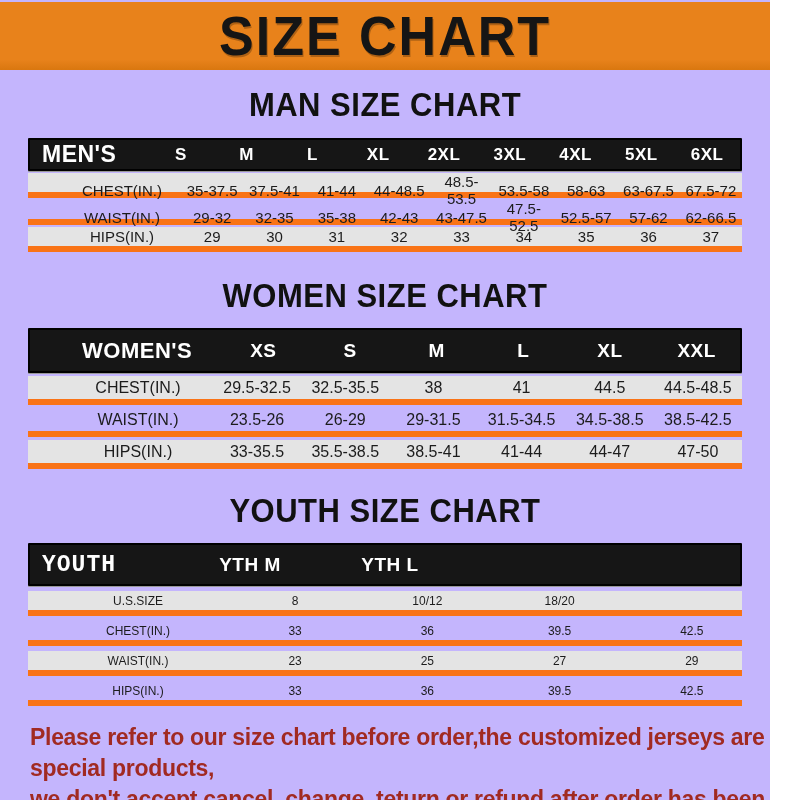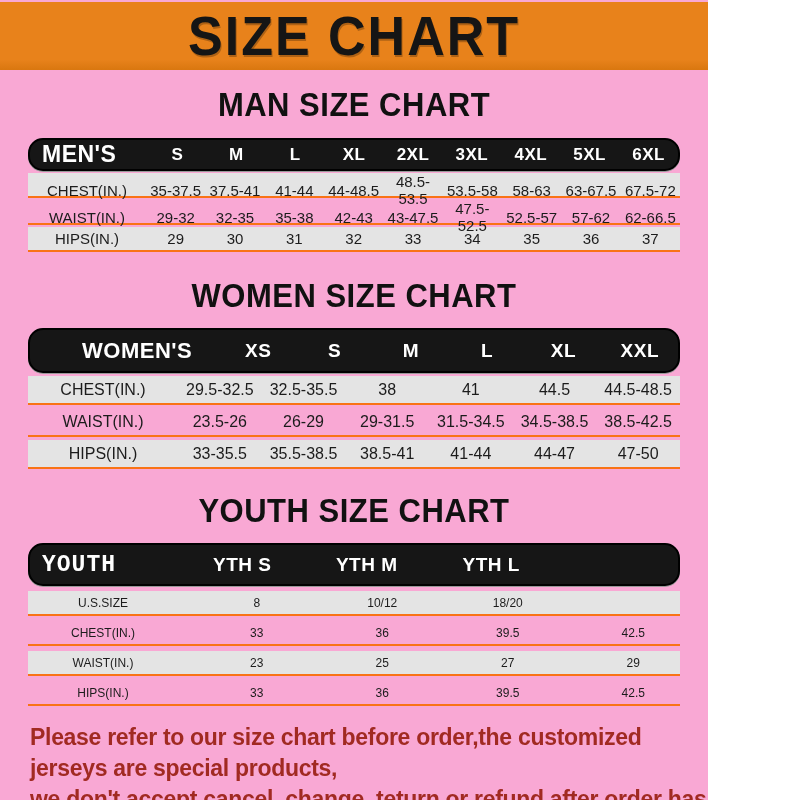--- a/index.html
+++ b/index.html
@@ -1,34 +1,34 @@
 <!DOCTYPE html>
 <html style="--banner: #E8821B; --bar: #161616; --shade: #E4E4E4; --red: #A12A22; --ink: #1C1C1C;"><head>
 <meta charset="utf-8">
 <style>
   :root{
     --banner:#E8821B; --bar:#161616; --shade:#E4E4E4; --red:#A12A22; --ink:#1C1C1C;
   }
   *{margin:0;padding:0;box-sizing:border-box;}
   body{background:#fff;font-family:"Liberation Sans", sans-serif;}
-  .page{width:708px;height:800px;background:#f9a8d4;position:relative;overflow:hidden;padding-top:2px;}
+  .page{width:770px;height:800px;background:#c4b5fd;position:relative;overflow:hidden;padding-top:2px;}
   .banner{height:68px;background:linear-gradient(180deg, var(--banner) 0%, var(--banner) 85%, #d9770f 100%);
     display:flex;align-items:center;justify-content:center;}
   .banner-title{font-size:52px;font-weight:bold;letter-spacing:2px;color:#151515;
     transform:scaleY(1.08);text-shadow:1px 1px 0 rgba(0,0,0,.25);}
   .sec-title{font-size:31px;font-weight:bold;letter-spacing:.5px;color:#111;text-align:center;
     margin:18px 0 14px 0;line-height:36px;transform:scaleY(1.05);}
   .sec-title.t2{margin-top:26px;}
   .sec-title.t3{margin-top:24px;}
   .table{margin:0 28px;}
   .thead{display:grid;align-items:center;background:var(--bar);color:#fff;
-    border:2px solid #000;border-radius:15px;box-shadow:0 1px 0 #999;}
+    border:2px solid #000;border-radius:1px;box-shadow:0 1px 0 #999;}
   .hlabel{font-weight:bold;padding-left:12px;letter-spacing:.5px;}
   .hcol{text-align:center;font-weight:bold;letter-spacing:.5px;}
-  .trow{display:grid;align-items:center;color:var(--ink);border-bottom:2px solid #f97316;}
+  .trow{display:grid;align-items:center;color:var(--ink);border-bottom:6px solid #f97316;padding-left:35px;}
   .trow.shade{background:var(--shade);}
   .rlabel,.val{text-align:center;}
   
   .t-men .thead{height:33px;}
   .t-men .hlabel{font-size:23px;}
   .t-men .hcol{font-size:17px;}
   .t-men .trow{height:25px;font-size:15px;margin-top:2px;}
   .t-men .trow:first-of-type{margin-top:3px;}
   
   .t-women .thead{height:45px;}
@@ -141,21 +141,20 @@
         <div class="val">41-44</div>
         <div class="val">44-47</div>
         <div class="val">47-50</div>
       </div>
     </div>
 
   <h2 class="sec-title t3">YOUTH SIZE CHART</h2>
   <div class="table t-youth">
       <div class="thead" style="grid-template-columns: 150px repeat(4, 1fr);">
         <div class="hlabel">YOUTH</div>
-        <div class="hcol">YTH S</div>
         <div class="hcol">YTH M</div>
         <div class="hcol">YTH L</div>
       </div>
       <div class="trow shade" style="grid-template-columns: 150px repeat(4, 1fr);">
         <div class="rlabel">U.S.SIZE</div>
         <div class="val">8</div>
         <div class="val">10/12</div>
         <div class="val">18/20</div>
       </div>
       <div class="trow" style="grid-template-columns: 150px repeat(4, 1fr);">

